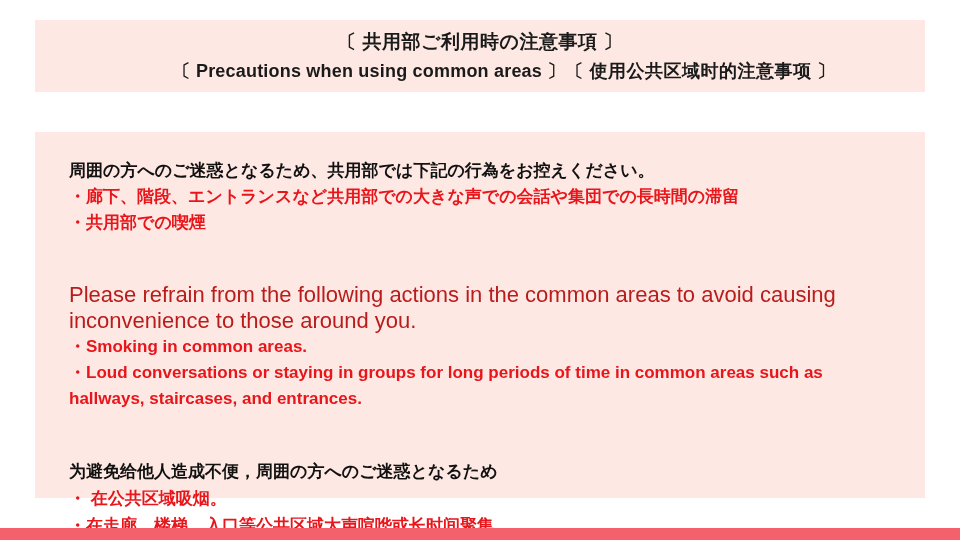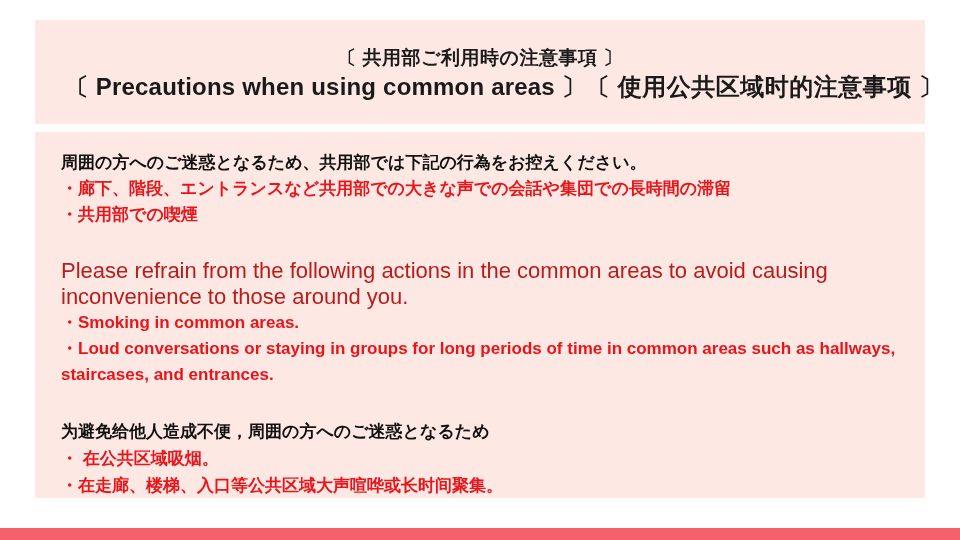--- a/index.html
+++ b/index.html
@@ -14,61 +14,61 @@
     overflow: hidden;
     position: relative;
   }
 
   
   #header-panel {
     position: absolute;
     left: 35px;
     top: 20px;
     width: 890px;
-    height: 104px;
+    height: 72px;
     background: #fde8e3;
     display: flex;
     flex-direction: column;
     align-items: center;
     justify-content: center;
     box-sizing: border-box;
   }
   .title-line {
     color: #1a1a1a;
     font-weight: bold;
     letter-spacing: 0.5px;
     white-space: nowrap;
     text-align: center;
   }
   #title-line-ja {
     font-size: 19px;
     line-height: 26px;
     margin-bottom: 3px;
   }
   #title-line-en-zh {
-    font-size: 24px;
+    font-size: 18px;
     line-height: 26px;
     margin-left: 48px;
   }
   #title-line-en-zh .en-part { letter-spacing: 0.2px; }
   #title-line-en-zh .zh-part { letter-spacing: 0.5px; }
 
   
   #body-panel {
     position: absolute;
     left: 35px;
     top: 132px;
     width: 890px;
     height: 366px;
     background: #fde8e3;
     box-sizing: border-box;
     padding: 14px 22px 0 22px;
   }
 
-  .block { margin: 4px; }
+  .block { margin: 12px; }
 
   .lead {
     color: #111111;
     font-weight: bold;
     font-size: 17px;
     line-height: 26px;
     margin: 0;
   }
   .lead-en {
     color: #b91c1c;

